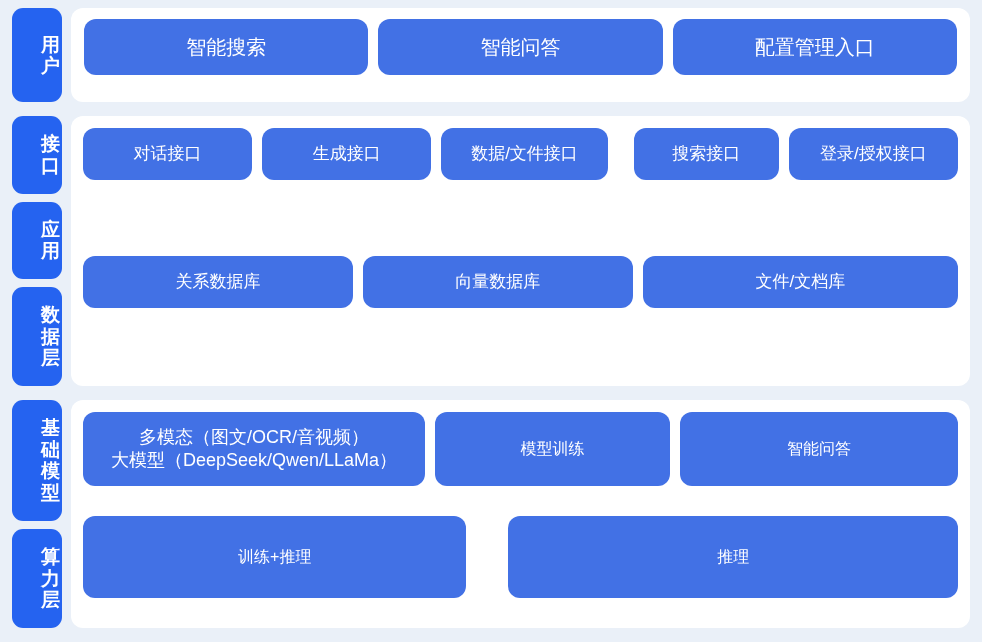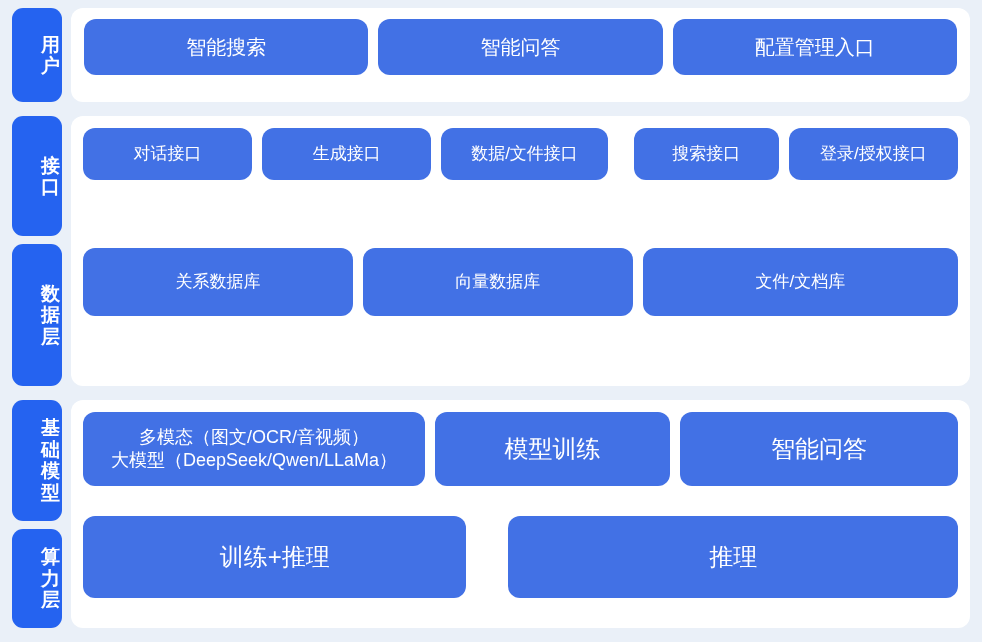--- a/index.html
+++ b/index.html
@@ -99,26 +99,26 @@
   .band-user { height: 94px; }
   .band-user .panel { padding: 11px 13px; }
   .band-user .card { height: 56px; }
 
   
   .band-mid { height: 270px; }
   .band-mid .panel { padding: 12px 12px; gap: 10px; }
   .band-mid .card { font-size: 17px; }
   .row-interface .card { height: 52px; }
   .row-app .card { height: 72px; }
-  .row-data .card { height: 68px; }
+  .row-data .card { height: 52px; }
 
   
   .band-base { height: 228px; }
   .band-base .panel { padding: 12px 12px; gap: 12px; }
-  .band-base .card { font-size: 24px; }
+  .band-base .card { font-size: 16px; }
   .row-model .card { height: 74px; }
   .row-compute .card { height: 82px; }
 
   .card.multiline { line-height: 1.3; }
   .card.small { font-size: 18px; }
 </style>
 </head>
 <body>
 
 <div class="diagram">
@@ -135,20 +135,23 @@
         <div class="card" style="flex:1 1 0;">智能问答</div>
         <div class="card" style="flex:1 1 0;">配置管理入口</div>
       </div>
     </div>
   </div>
 
   <div class="band band-mid">
     <div class="chip-col">
       <div class="chip">
         <span>接口</span>
+      </div>
+      <div class="chip">
+        <span>应用</span>
       </div>
       <div class="chip">
         <span>数据层</span>
       </div>
     </div>
     <div class="panel">
 
       <div class="row row-interface">
         <div class="card" style="flex:1.02 1 0;">对话接口</div>
         <div class="card" style="flex:1.02 1 0;">生成接口</div>

